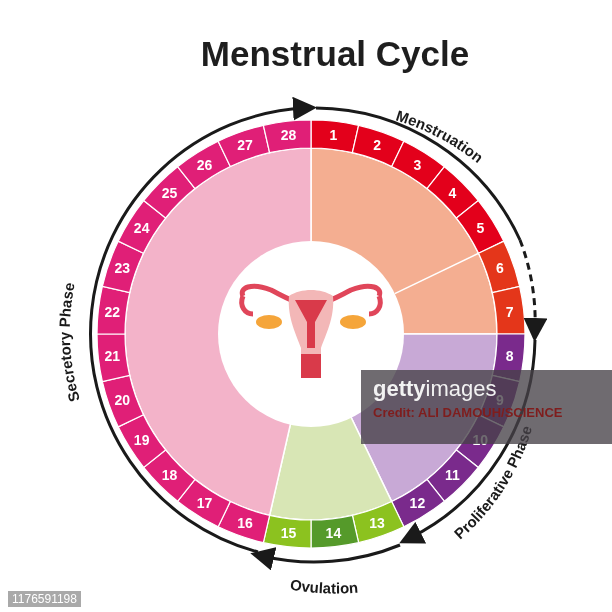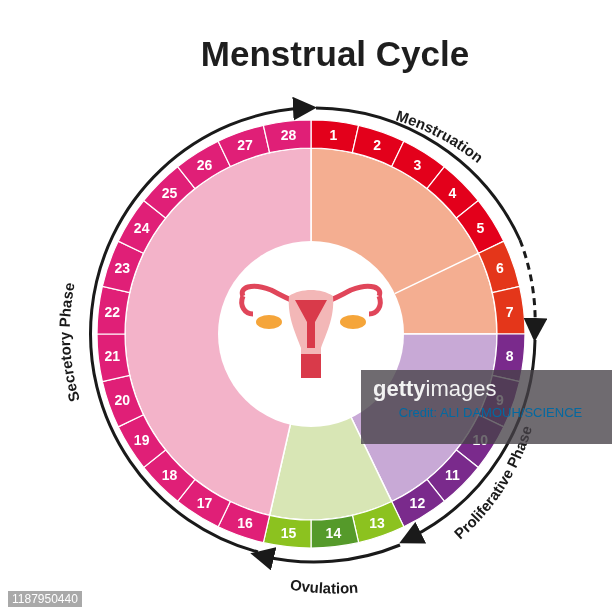--- a/index.html
+++ b/index.html
@@ -1,22 +1,22 @@
 <!DOCTYPE html>
 <html><head>
 <meta charset="utf-8">
 <style>
   html, body { margin:0; padding:0; background:#ffffff; }
   body { width:612px; height:612px; position:relative; overflow:hidden; font-family:"Liberation Sans", sans-serif; }
   .title { position:absolute; left:0; top:34px; width:612px; text-align:center; font-size:35px; font-weight:bold; color:#1e1e1e;padding-left:29px; }
   svg.diagram { position:absolute; left:0; top:0; }
-  .watermark { position:absolute; left:361px; top:370px; width:251px; height:74px; background:rgba(70,65,72,0.78);text-align:center; }
+  .watermark { position:absolute; left:361px; top:370px; width:251px; height:74px; background:rgba(70,65,72,0.78); }
   .wm-logo { position:absolute; left:12px; top:6px; font-size:22px; color:#f2f2f2; }
   .wm-logo b { font-weight:bold; }
-  .wm-credit { position:absolute; left:12px; top:34px; font-size:13px; font-weight:normal; color:#0369a1; line-height:18px; width:235px; }
+  .wm-credit { position:absolute; left:12px; top:34px; font-size:13px; font-weight:bold; color:#7f1d1d; line-height:18px; width:235px; }
   .imgid { position:absolute; left:8px; top:591px; background:#a9a9a9; color:#ffffff; font-size:12px; padding:1px 4px; }
 </style>
 </head>
 <body>
 
 <div class="title">Menstrual Cycle</div>
 
 <svg class="diagram" width="612" height="612" viewBox="0 0 612 612">
   <defs>
     <path id="arcMens" d="M 395 120 A 236 236 0 0 1 528 220"></path>
@@ -117,13 +117,13 @@
   <text font-family="Liberation Sans, sans-serif" font-weight="bold" font-size="15" fill="#1a1a1a"><textPath href="#arcSec" id="tpSec">Secretory Phase</textPath></text>
 </svg>
 
 <div class="watermark">
   <div class="wm-logo"><b>getty</b><span>images</span></div>
   <div class="wm-credit">
     <div>Credit: ALI DAMOUH/SCIENCE</div>
   </div>
 </div>
 
-<div class="imgid">1187950440</div>
+<div class="imgid">1176591198</div>
 
 </body></html>

